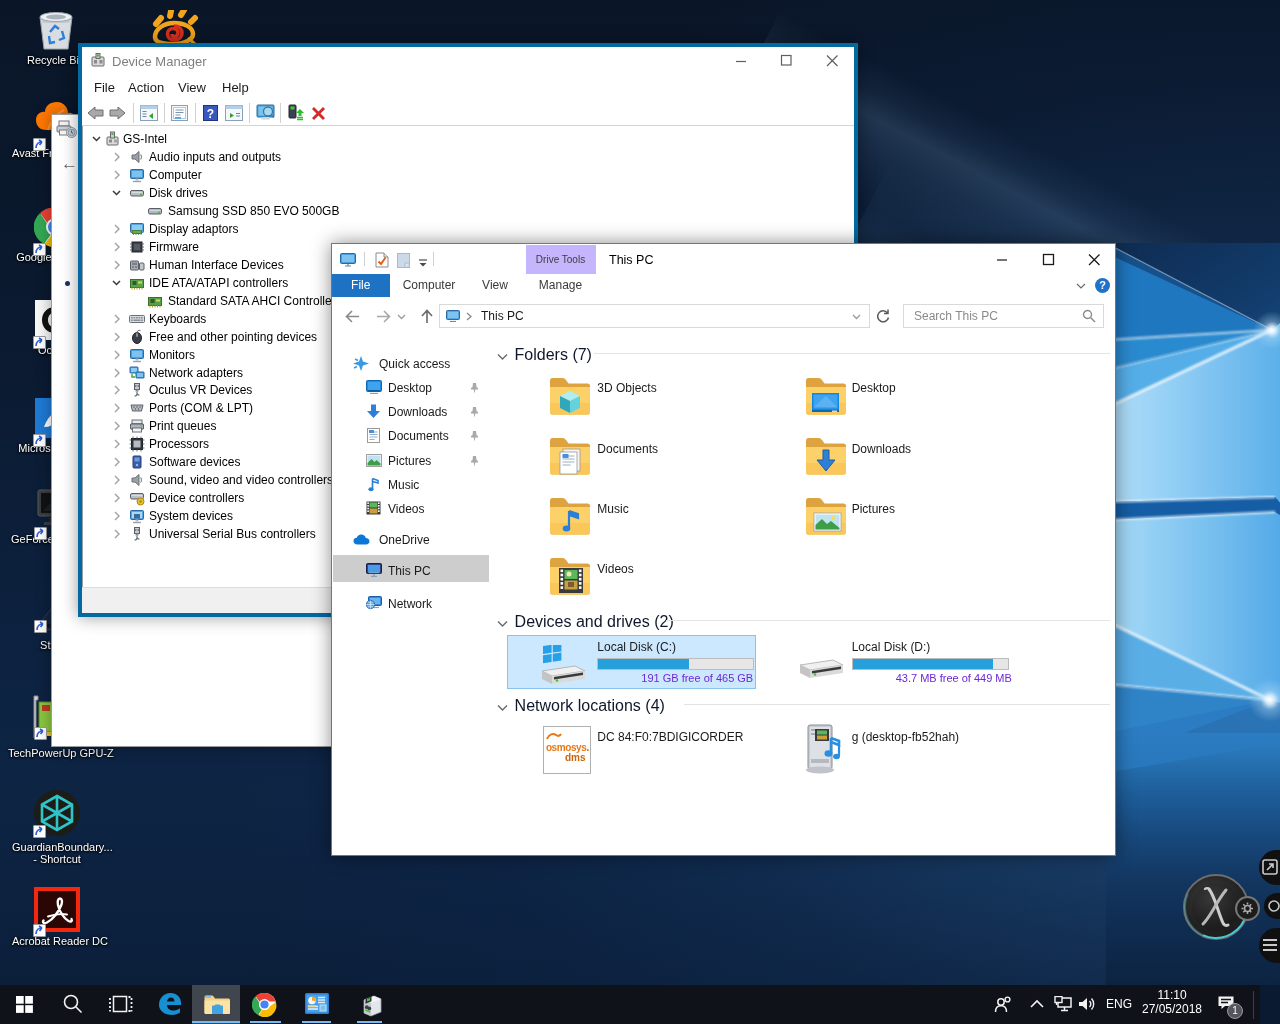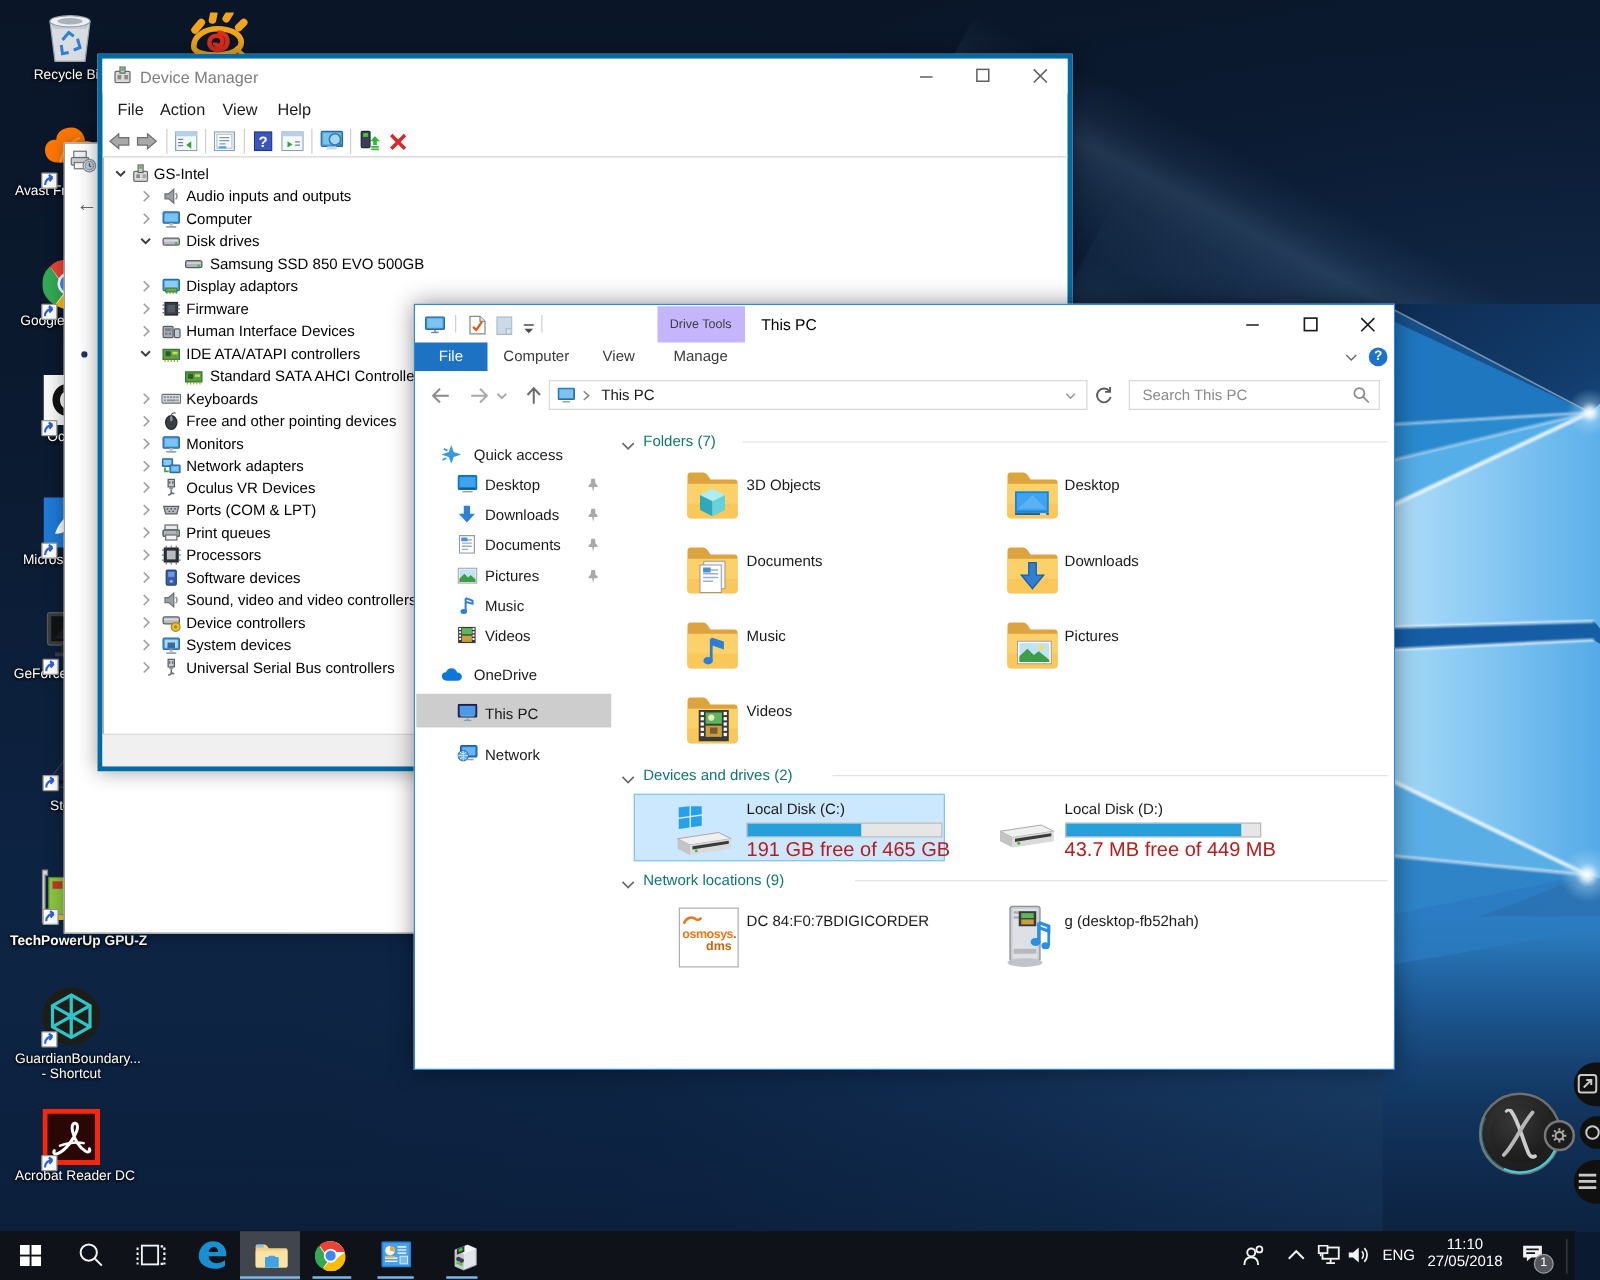--- a/index.html
+++ b/index.html
@@ -53,24 +53,24 @@
 .trow .ttext { position:absolute; top:0; }
 
 
 #exwin { left:331px; top:243px; width:785px; height:613px; border:1px solid #2f87d8; box-shadow:0 0 18px rgba(0,0,0,0.45); }
 #exwin .titlebar { position:relative; height:30px; background:#fff; }
 #exwin .tabs { position:relative; height:23px; background:#fff; }
 #exwin .addrrow { position:relative; height:37px; background:#fff; }
 #exwin .body { position:relative; height:498px; background:#fff; }
 #exwin .statusbar { position:relative; height:24px; border-top:1px solid #e0e0e0; font-size:12px; color:#1a1a1a; }
 .sideitem { position:absolute; font-size:12px; color:#1a1a1a; white-space:nowrap; }
-.grphead { position:absolute; font-size:12px; color:#0f766e; white-space:nowrap; }
+.grphead { position:absolute; font-size:16px; color:#0f172a; white-space:nowrap; }
 .grpline { position:absolute; height:1px; background:#e3e3e3; }
 .tilelbl { position:absolute; font-size:12px; color:#1a1a1a; white-space:nowrap; }
-.tilesub { position:absolute; font-size:16px; color:#b91c1c; white-space:nowrap; }
+.tilesub { position:absolute; font-size:11px; color:#6d28d9; white-space:nowrap;margin-left:44px; }
 
 
 #taskbar { position:absolute; left:0; top:985px; width:1260px; height:39px; background:#101219; }
 #taskbar .cell { position:absolute; top:0; height:39px; }
 .runline { position:absolute; top:36px; height:2px; background:#76b9ed; }
 #tray { position:absolute; right:0; top:0; height:39px; color:#fff; }
 .trayico { position:absolute; }
 #clock { position:absolute; right:52px; top:3px; width:72px; text-align:center; font-size:12px; color:#fff; line-height:14px; }
 </style>
 </head>
@@ -230,21 +230,21 @@
 
     <div class="dicon" style="left:11px;top:598px;">
       <svg width="42" height="38" style="display:block;margin:0 auto">
         <path d="M4 26 L20 6 L38 10 L34 30 L10 32 Z" fill="#14233f" stroke="#2a3c5e"></path>
         <path d="M8 24 L22 9 L35 12" stroke="#1b3check" stroke-width="0" fill="none"></path>
         <path d="M6 27 L36 29" stroke="#0d1626" stroke-width="3"></path>
       </svg>
       <div class="lbl">Steam</div>
     </div>
 
-    <div class="dicon" style="left:4px;top:694px;font-weight:bold;">
+    <div class="dicon" style="left:4px;top:694px;">
       <svg width="46" height="48" style="display:block;margin:0 auto">
         <path d="M8 2 L12 2 L12 6 L10 6 L10 44 L8 44 Z" fill="#d8d8d8" stroke="#8a8a8a" stroke-width="1"></path>
         <rect x="13" y="8" width="26" height="30" fill="#8cc63f" stroke="#5a8a2a"></rect>
         <rect x="16" y="11" width="8" height="6" fill="#c0392b"></rect>
         <rect x="27" y="12" width="9" height="9" fill="#6aa32e"></rect>
         <rect x="15" y="38" width="10" height="4" fill="#e8c22e"></rect>
         <rect x="27" y="38" width="7" height="4" fill="#e8c22e"></rect>
       </svg>
       <div class="lbl" style="margin-top:5px;margin-left:4px">TechPowerUp GPU-Z</div>
     </div>
@@ -985,21 +985,21 @@
 <circle cx="17" cy="15.5" r="1.2" fill="#35c335"></circle>
 </svg>
       <div class="tilelbl" style="left:519.7px;top:306px">Local Disk (D:)</div>
       <div style="position:absolute;left:519.7px;top:324.2px;width:157px;height:12px;background:#e6e6e6;border:1px solid #bcbcbc">
           <div style="position:absolute;left:0;top:0;width:140px;height:10px;background:#26a0da"></div>
         </div>
       <div class="tilesub" style="left:519.7px;top:338px">43.7 MB free of 449 MB</div>
       <svg width="11" height="8" style="position:absolute;left:165px;top:370px">
           <path d="M1 1.5 L5.5 6 L10 1.5" stroke="#6a6a6a" stroke-width="1.4" fill="none"></path>
         </svg>
-        <div class="grphead" style="left:182.6px;top:363px">Network locations (9)</div>
+        <div class="grphead" style="left:182.6px;top:363px">Network locations (4)</div>
         <div class="grpline" style="left:352px;top:370px;width:426px"></div>
       <div style="position:absolute;left:210.9px;top:392px;width:48px;height:48px;background:#fff;border:1px solid #b0b0b0">
 <div style="position:absolute;left:2px;top:15px;font-size:10px;font-weight:bold;color:#e87817;letter-spacing:-0.4px">osmosys<span style="color:#b85c10">.</span></div>
 <div style="position:absolute;left:21px;top:25px;font-size:10px;font-weight:bold;color:#c8660f">dms</div>
 <svg width="16" height="10" style="position:absolute;left:2px;top:4px">
             <path d="M1 8 C3 3 7 2 10 4 C12 5.5 14 5 15 3" stroke="#e87817" stroke-width="2" fill="none"></path>
           </svg>
 </div>
       <div class="tilelbl" style="left:265.3px;top:395.5px">DC 84:F0:7BDIGICORDER</div>
       <svg width="46" height="54" style="position:absolute;left:469px;top:389px">

